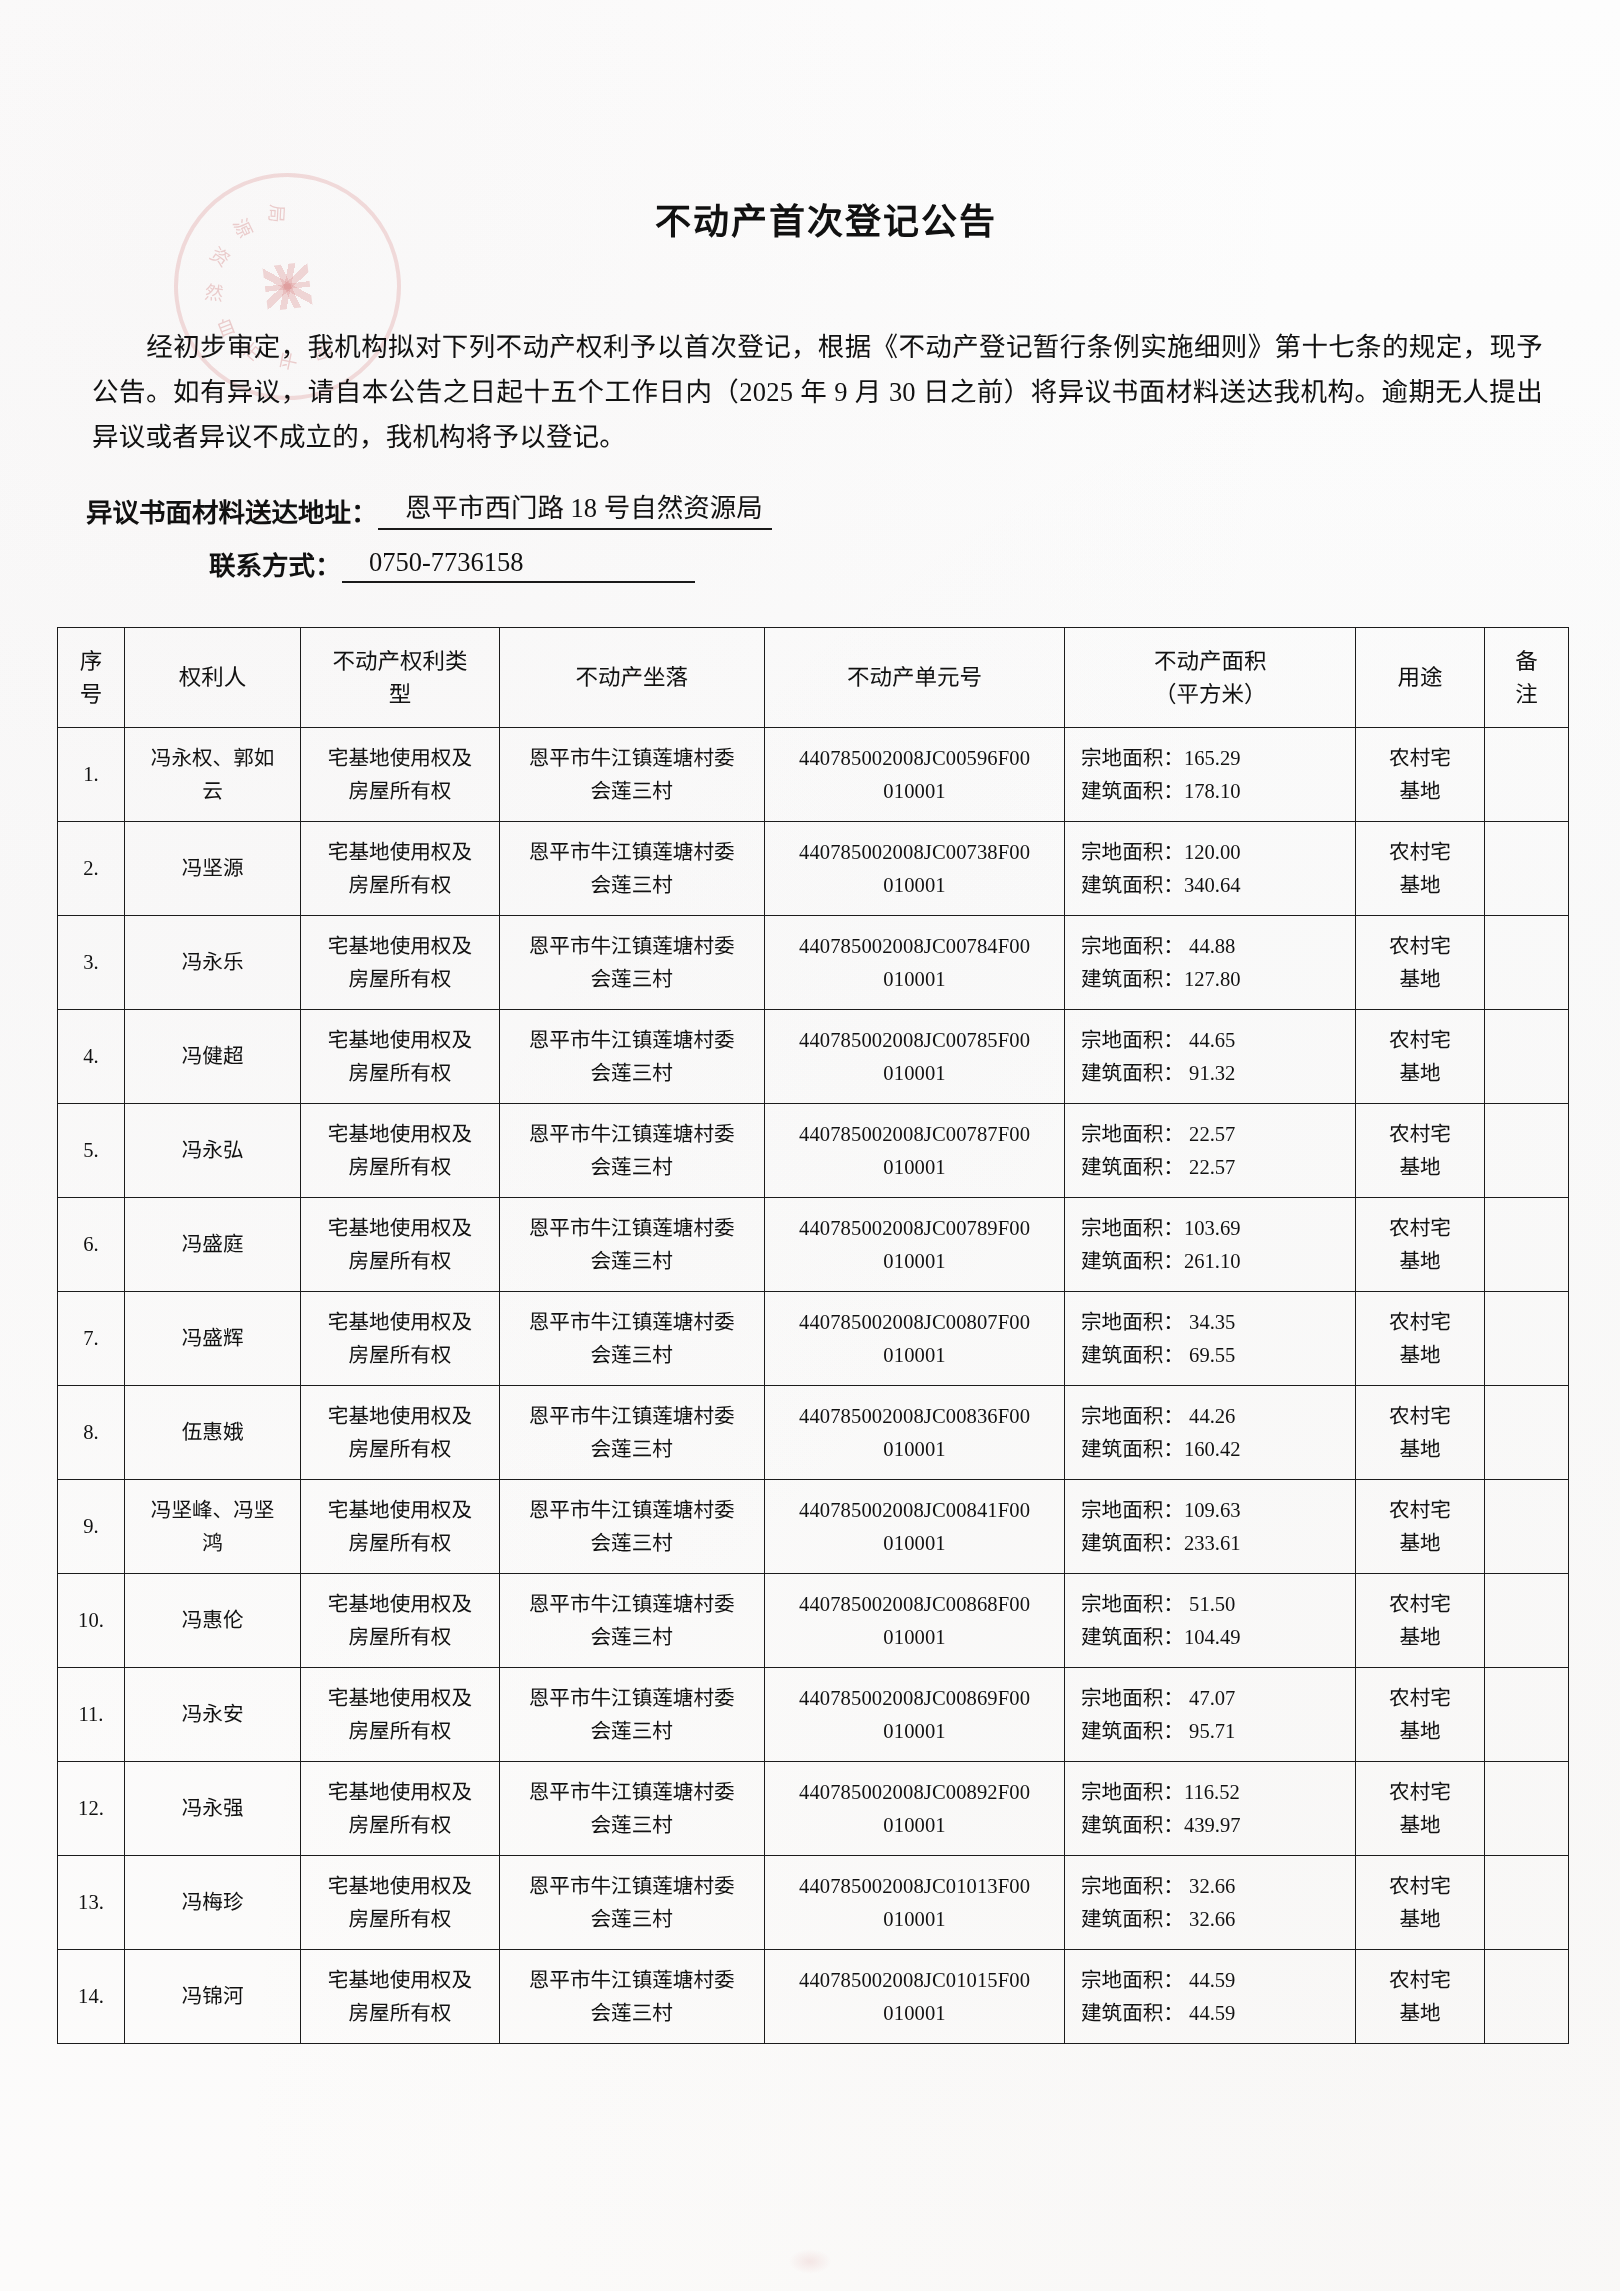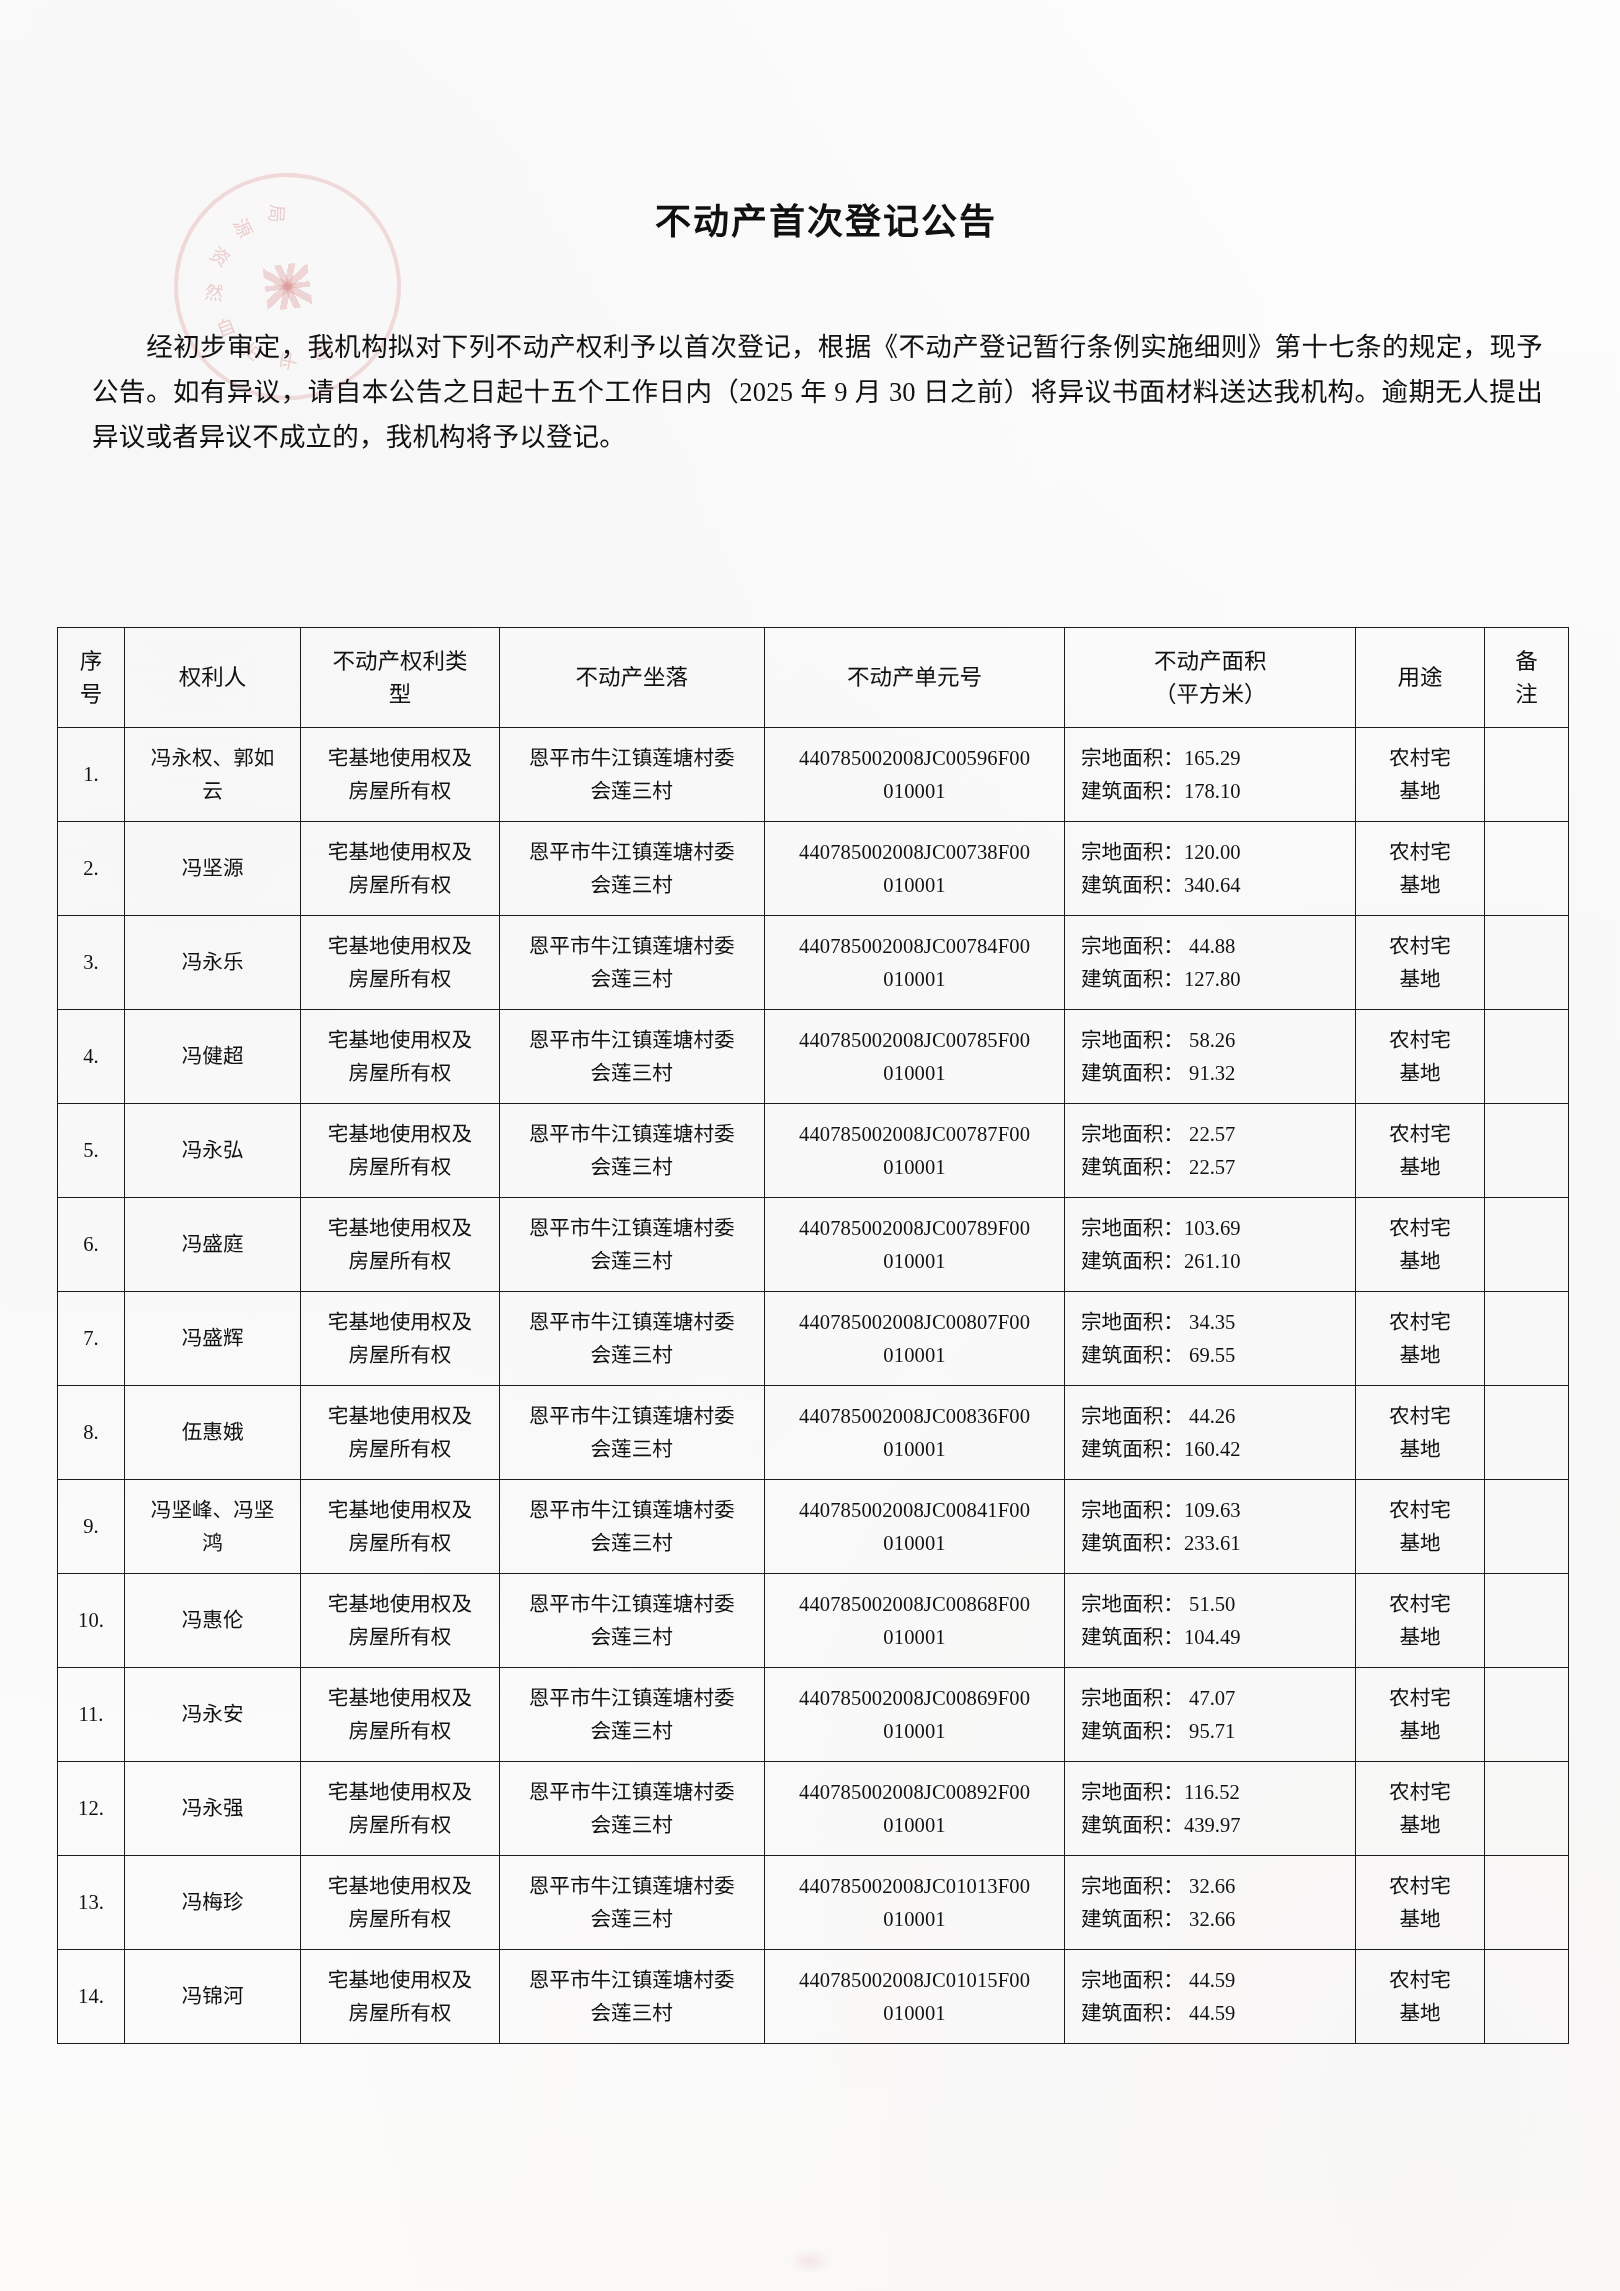--- a/index.html
+++ b/index.html
@@ -244,20 +244,30 @@
         <span style="transform: rotate(-18.5714deg) translate(0px, -82px) rotate(90deg);">源</span>
         <span style="transform: rotate(10deg) translate(0px, -82px) rotate(90deg);">局</span>
       </div>
   </div>
 
   <div class="doc-title">不动产首次登记公告</div>
 
 
   <div class="body-para">经初步审定，我机构拟对下列不动产权利予以首次登记，根据《不动产登记暂行条例实施细则》第十七条的规定，现予公告。如有异议，请自本公告之日起十五个工作日内（2025 年 9 月 30 日之前）将异议书面材料送达我机构。逾期无人提出异议或者异议不成立的，我机构将予以登记。</div>
 
+  <div class="contact-block">
+    <div class="contact-row addr">
+      <span class="label">异议书面材料送达地址：</span>
+      <span class="value">恩平市西门路 18 号自然资源局</span>
+    </div>
+    <div class="contact-row tel indent">
+      <span class="label">联系方式：</span>
+      <span class="value">0750-7736158</span>
+    </div>
+  </div>
 
   <table class="reg-table">
     <colgroup>
       <col class="col-no">
         <col class="col-owner">
         <col class="col-type">
         <col class="col-loc">
       <col class="col-unit">
         <col class="col-area">
         <col class="col-use">
@@ -375,21 +385,21 @@
           </td>
           <td class="cell-loc">
             <span class="l-l1">恩平市牛江镇莲塘村委</span>
             <span class="l-l2">会莲三村</span>
           </td>
           <td class="cell-unit">
             <span class="u-l1">440785002008JC00785F00</span>
             <span class="u-l2">010001</span>
           </td>
           <td class="cell-area">
-            <span class="a-l1">宗地面积： 58.26</span>
+            <span class="a-l1">宗地面积： 44.65</span>
             <span class="a-l2">建筑面积： 91.32</span>
           </td>
           <td class="cell-use">
             <span class="s-l1">农村宅</span>
             <span class="s-l2">基地</span>
           </td>
           <td class="cell-remark"><span></span></td>
         </tr>
         <tr>
           <td class="cell-no"><span>5.</span></td>

